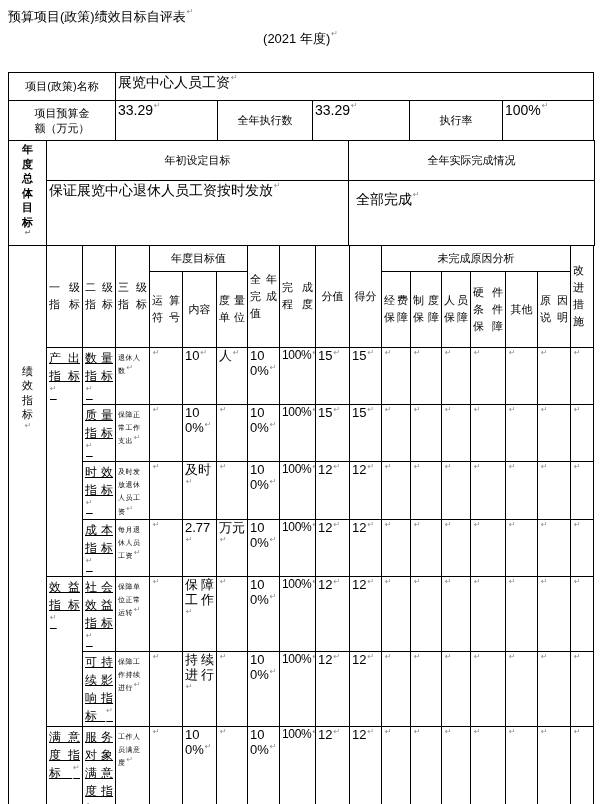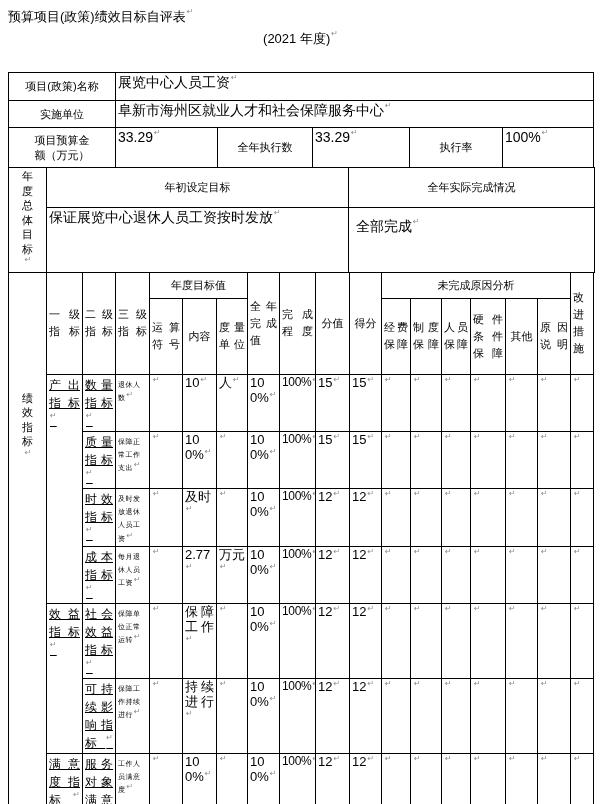--- a/index.html
+++ b/index.html
@@ -14,21 +14,21 @@
   
   .p{color:#8b8b8b;font-size:8px;font-style:normal;line-height:1;vertical-align:top;padding-left:1px;}
   .e{vertical-align:top;}
   
   .lbl{font-size:11px;text-align:center;vertical-align:middle;word-break:break-all;}
   .lblw{padding:0 22px;}
   .hd{font-size:11px;text-align:center;vertical-align:middle;word-break:break-all;line-height:1.55;}
   
   .val{font-size:14px;text-align:left;vertical-align:top;line-height:1.25;}
   
-  .vwrap{vertical-align:middle;}
+  .vwrap{vertical-align:middle;font-weight:bold;}
   .vtext{width:12px;margin:0 auto;word-break:break-all;font-size:11px;line-height:1.32;text-align:center;}
   .stripTop{vertical-align:top;padding-top:118px;}
   
   .ind{font-size:12px;line-height:1.5;vertical-align:top;text-decoration:underline;}
   .jz{text-align:justify;text-align-last:justify;word-break:break-all;}
   
   .sm{font-size:7px;line-height:1.9;letter-spacing:0.5px;word-break:break-all;vertical-align:top;padding-top:3px;}
   
   .num{font-size:13px;line-height:1.15;word-break:break-all;vertical-align:top;}
   .nw{white-space:nowrap;font-size:12px;letter-spacing:-0.3px;}
@@ -48,24 +48,20 @@
         <col style="width:102px">
         <col style="width:95px">
         <col style="width:97px">
         <col style="width:93px">
         <col style="width:91px">
       </colgroup>
     <tbody>
         <tr style="height:28px">
       <td class="lbl">项目(政策)名称</td>
       <td class="val pp" colspan="5">展览中心人员工资<i class="p">↵</i></td>
-    </tr>
-    <tr style="height:27px">
-      <td class="lbl">实施单位</td>
-      <td class="val pp" colspan="5">阜新市海州区就业人才和社会保障服务中心<i class="p">↵</i></td>
     </tr>
     <tr style="height:40px">
       <td class="lbl lblw">项目预算金额（万元）</td>
       <td class="val pp">33.29<i class="p">↵</i></td>
       <td class="lbl">全年执行数</td>
       <td class="val pp">33.29<i class="p">↵</i></td>
       <td class="lbl">执行率</td>
       <td class="val pp">100%<i class="p">↵</i></td>
     </tr>
   </tbody>

